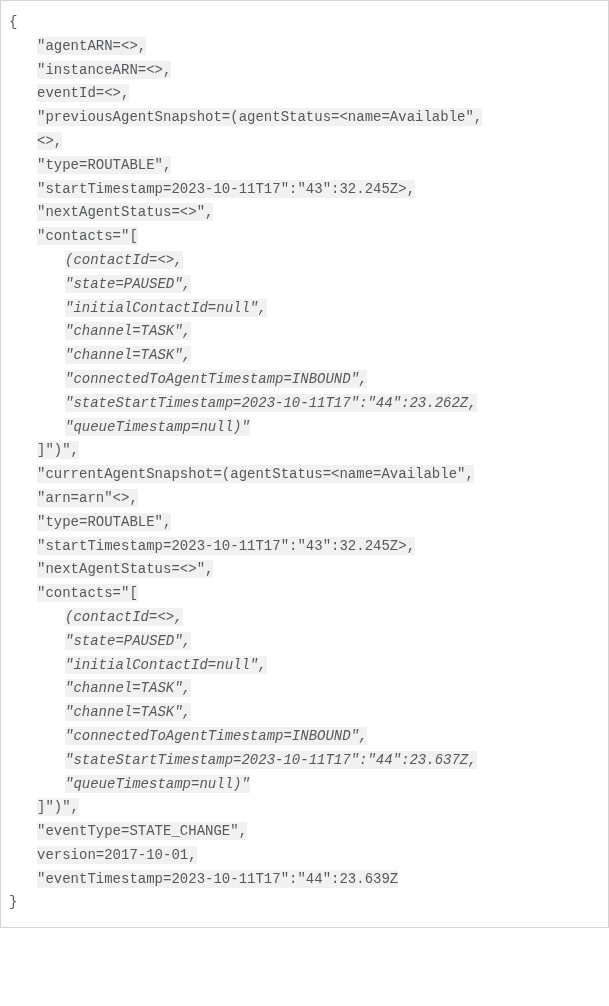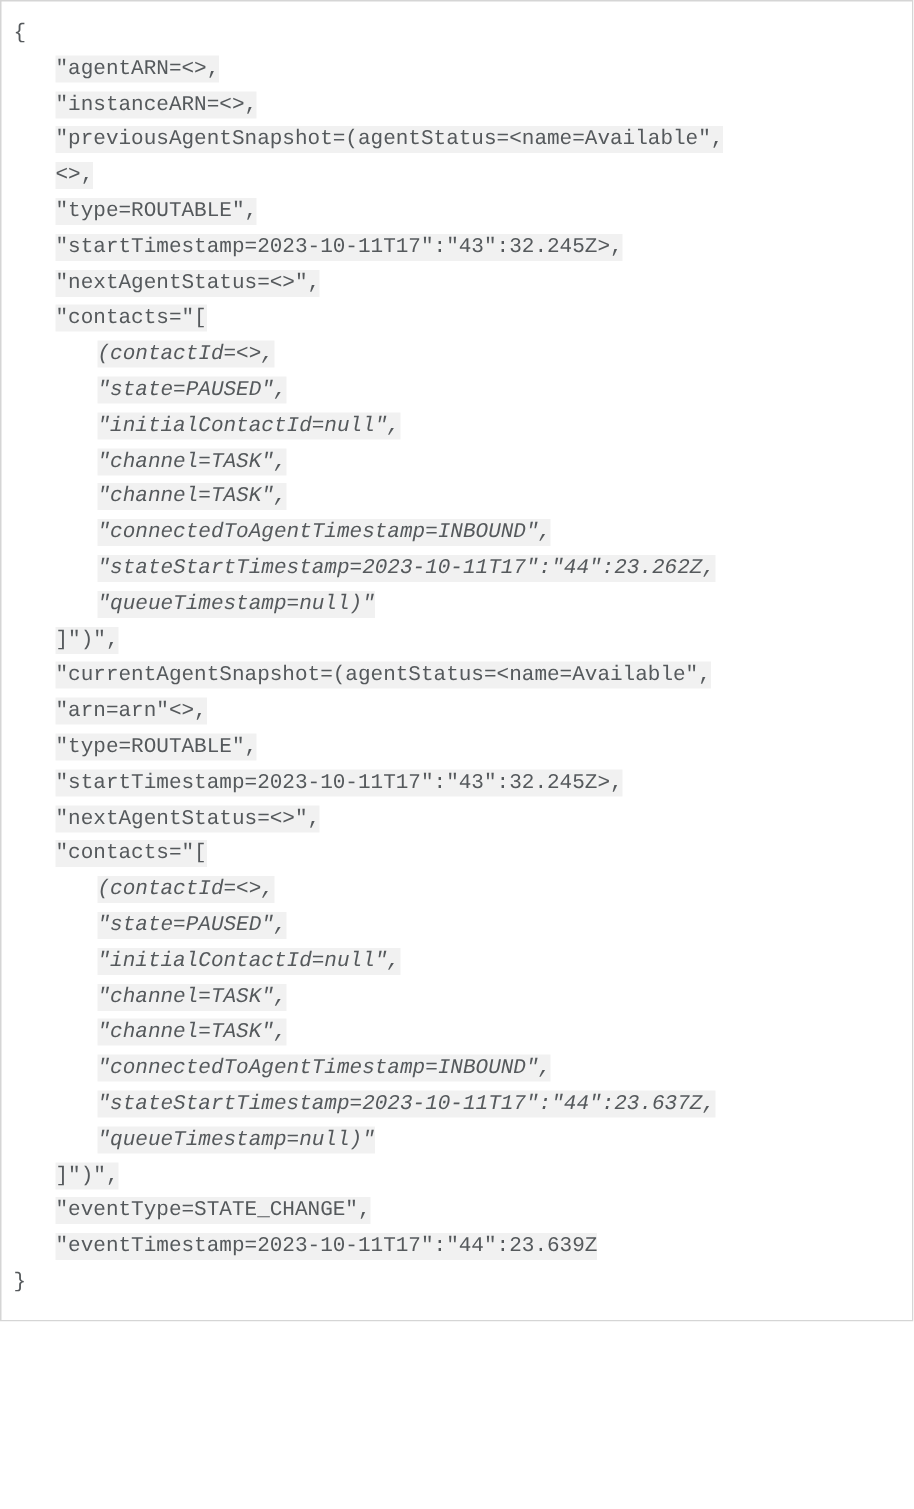--- a/index.html
+++ b/index.html
@@ -42,20 +42,21 @@
     }
   </style>
 </head>
 <body>
 
 <div class="code-block">
   <span class="line brace">{</span>
 
   <span class="line indent-1"><span class="hl">"agentARN=&lt;&gt;,</span></span>
   <span class="line indent-1"><span class="hl">"instanceARN=&lt;&gt;,</span></span>
+  <span class="line indent-1"><span class="hl">eventId=&lt;&gt;,</span></span>
   <span class="line indent-1"><span class="hl">"previousAgentSnapshot=(agentStatus=&lt;name=Available",</span></span>
   <span class="line indent-1"><span class="hl">&lt;&gt;,</span></span>
   <span class="line indent-1"><span class="hl">"type=ROUTABLE",</span></span>
   <span class="line indent-1"><span class="hl">"startTimestamp=2023-10-11T17":"43":32.245Z&gt;,</span></span>
   <span class="line indent-1"><span class="hl">"nextAgentStatus=&lt;&gt;",</span></span>
   <span class="line indent-1"><span class="hl">"contacts="[</span></span>
 
   <span class="line indent-2"><span class="hl">(contactId=&lt;&gt;,</span></span>
   <span class="line indent-2"><span class="hl">"state=PAUSED",</span></span>
   <span class="line indent-2"><span class="hl">"initialContactId=null",</span></span>
@@ -77,16 +78,17 @@
   <span class="line indent-2"><span class="hl">"state=PAUSED",</span></span>
   <span class="line indent-2"><span class="hl">"initialContactId=null",</span></span>
   <span class="line indent-2"><span class="hl">"channel=TASK",</span></span>
   <span class="line indent-2"><span class="hl">"channel=TASK",</span></span>
   <span class="line indent-2"><span class="hl">"connectedToAgentTimestamp=INBOUND",</span></span>
   <span class="line indent-2"><span class="hl">"stateStartTimestamp=2023-10-11T17":"44":23.637Z,</span></span>
   <span class="line indent-2"><span class="hl">"queueTimestamp=null)"</span></span>
 
   <span class="line indent-1"><span class="hl">]")",</span></span>
   <span class="line indent-1"><span class="hl">"eventType=STATE_CHANGE",</span></span>
+  <span class="line indent-1"><span class="hl">version=2017-10-01,</span></span>
   <span class="line indent-1"><span class="hl">"eventTimestamp=2023-10-11T17":"44":23.639Z</span></span>
 
   <span class="line brace">}</span>
 </div>
 
 </body></html>

